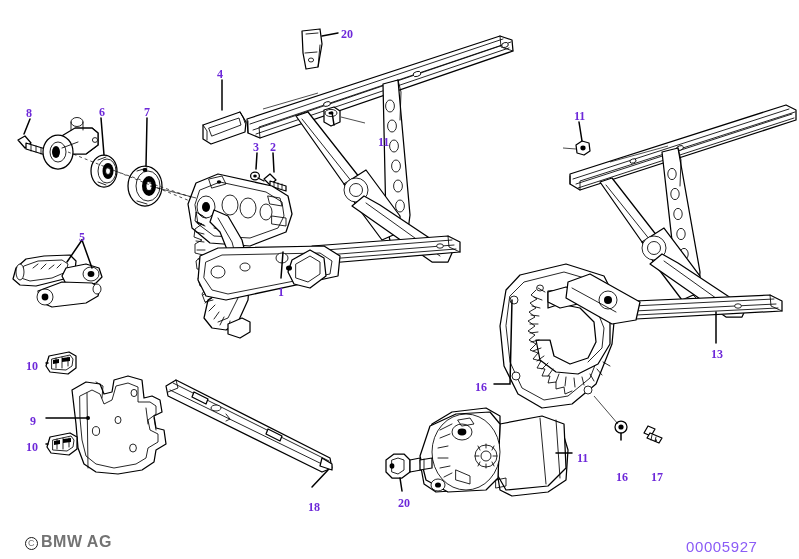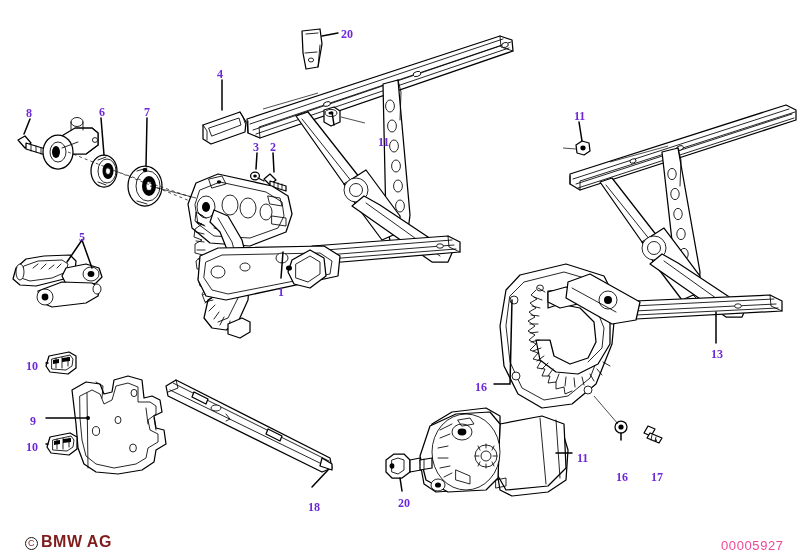--- a/index.html
+++ b/index.html
@@ -26,30 +26,30 @@
     white-space: nowrap;
   }
   #footer-copyright {
     position: absolute;
     left: 25px;
     top: 533px;
     font-family: "Liberation Sans", sans-serif;
     font-weight: bold;
     font-size: 16px;
     letter-spacing: 0.5px;
-    color: #7f1d1d;
+    color: #737373;
     white-space: nowrap;
   }
   #footer-partnumber {
     position: absolute;
-    left: 721px;
+    left: 686px;
     top: 538px;
     font-family: "Liberation Sans", sans-serif;
-    font-size: 13px;
-    color: #ec4899;
+    font-size: 15px;
+    color: #8b5cf6;
     letter-spacing: 0.6px;
     white-space: nowrap;
   }
   .cmark {
     display: inline-block;
     border: 1.3px solid #1a1a1a;
     border-radius: 50%;
     width: 11px;
     height: 11px;
     line-height: 10px;

